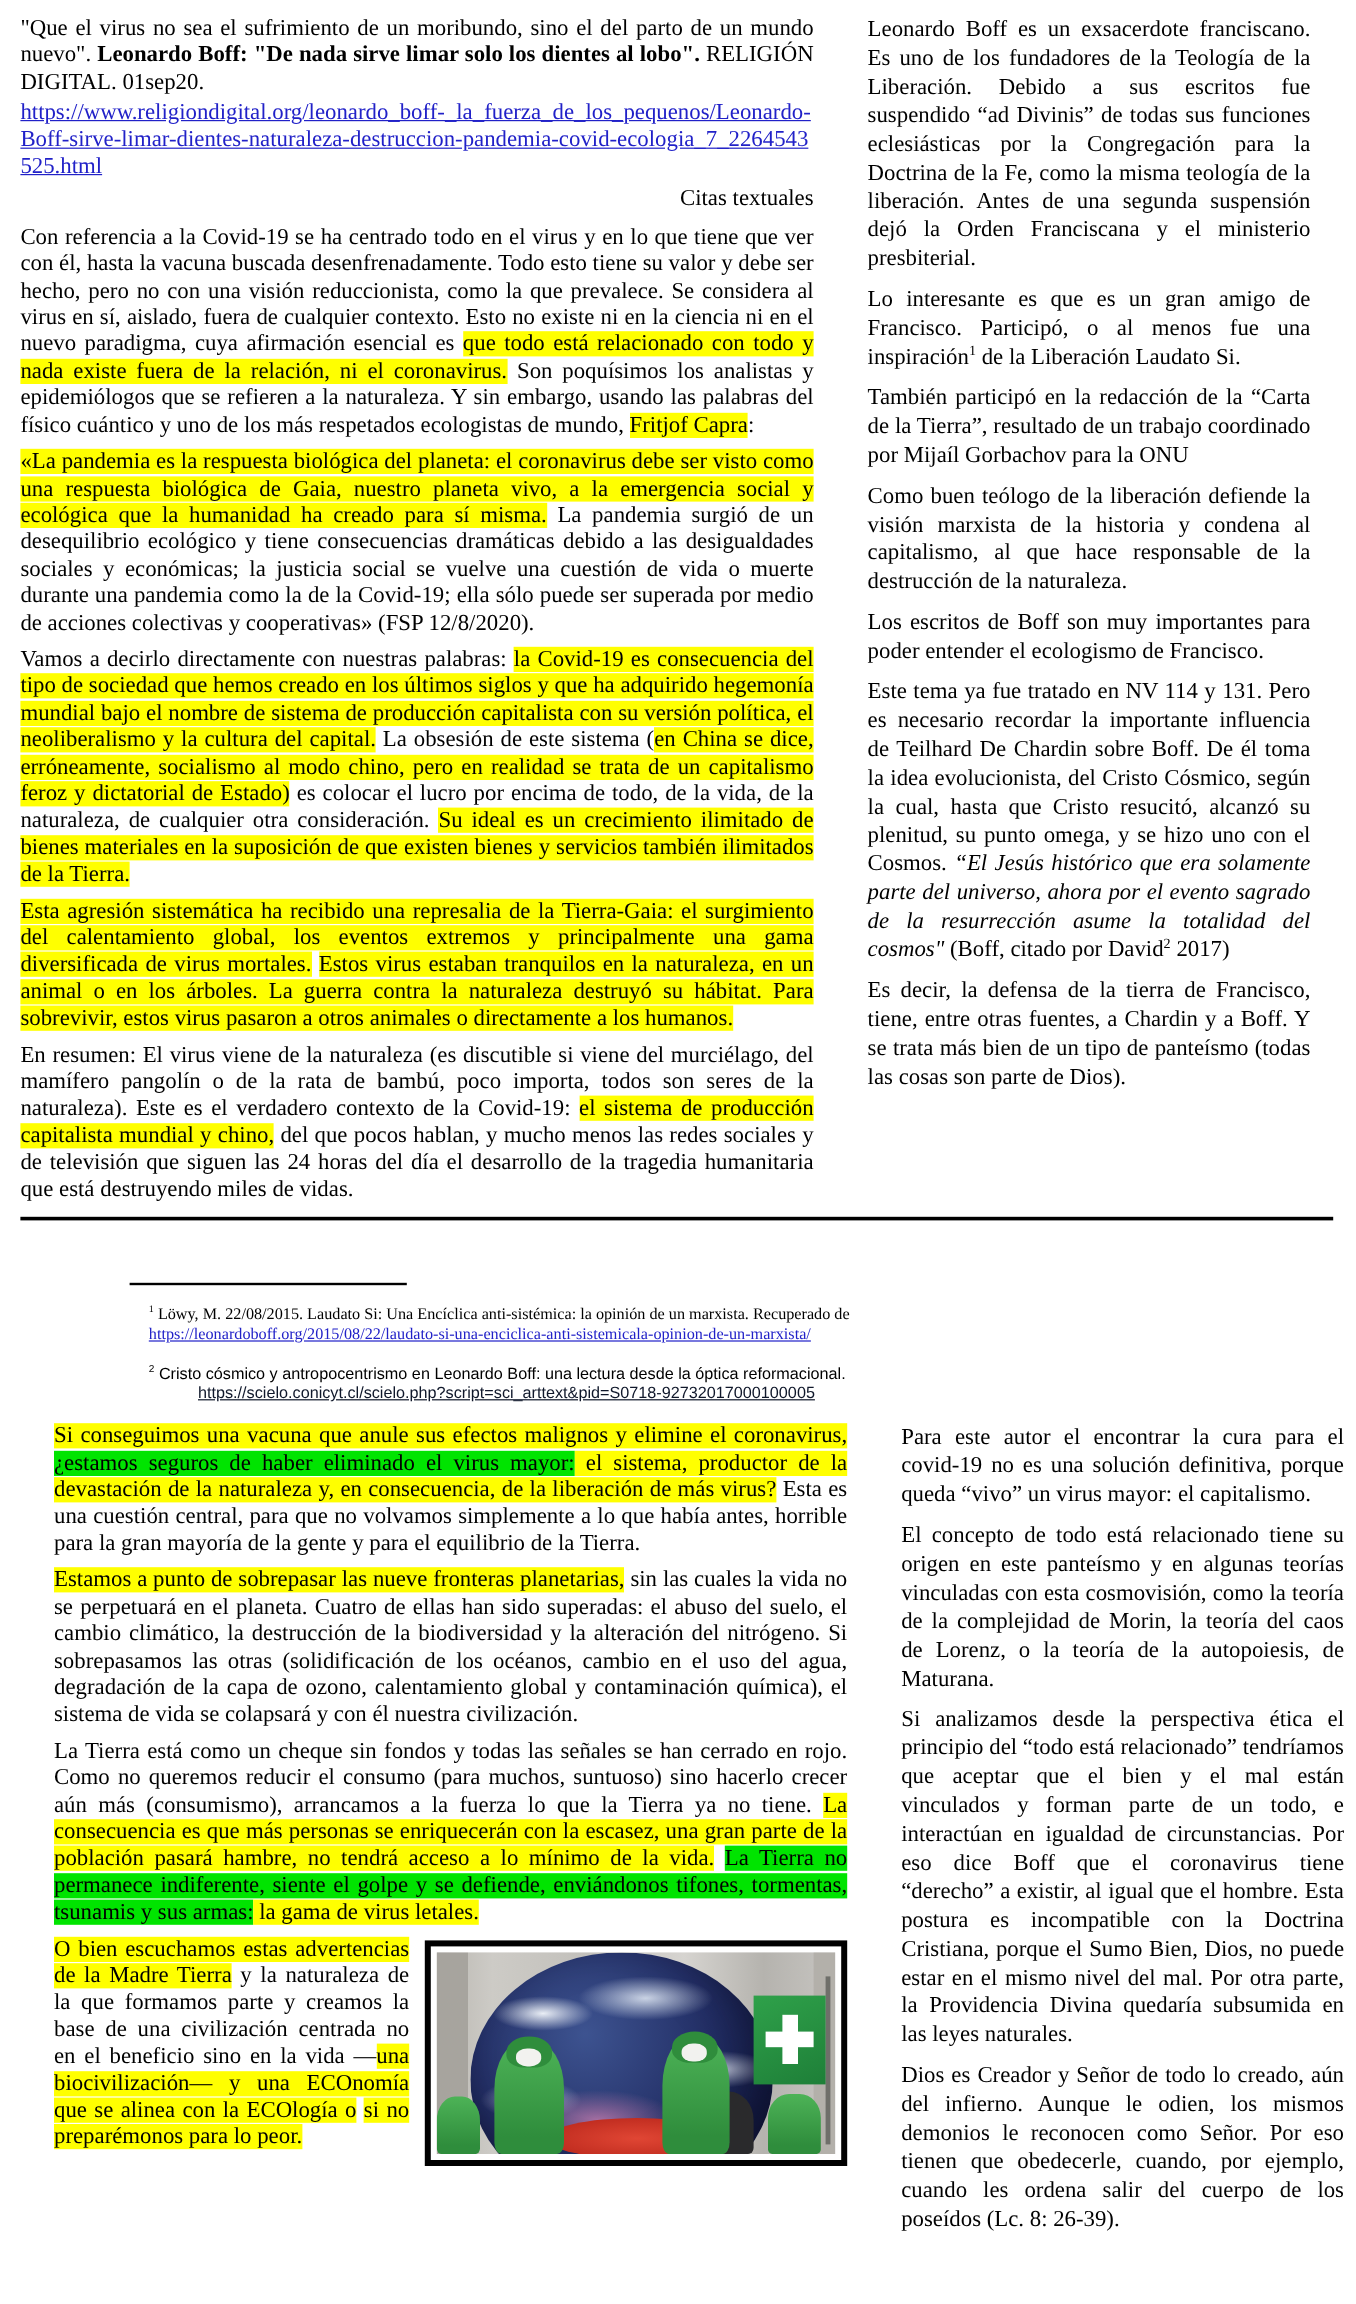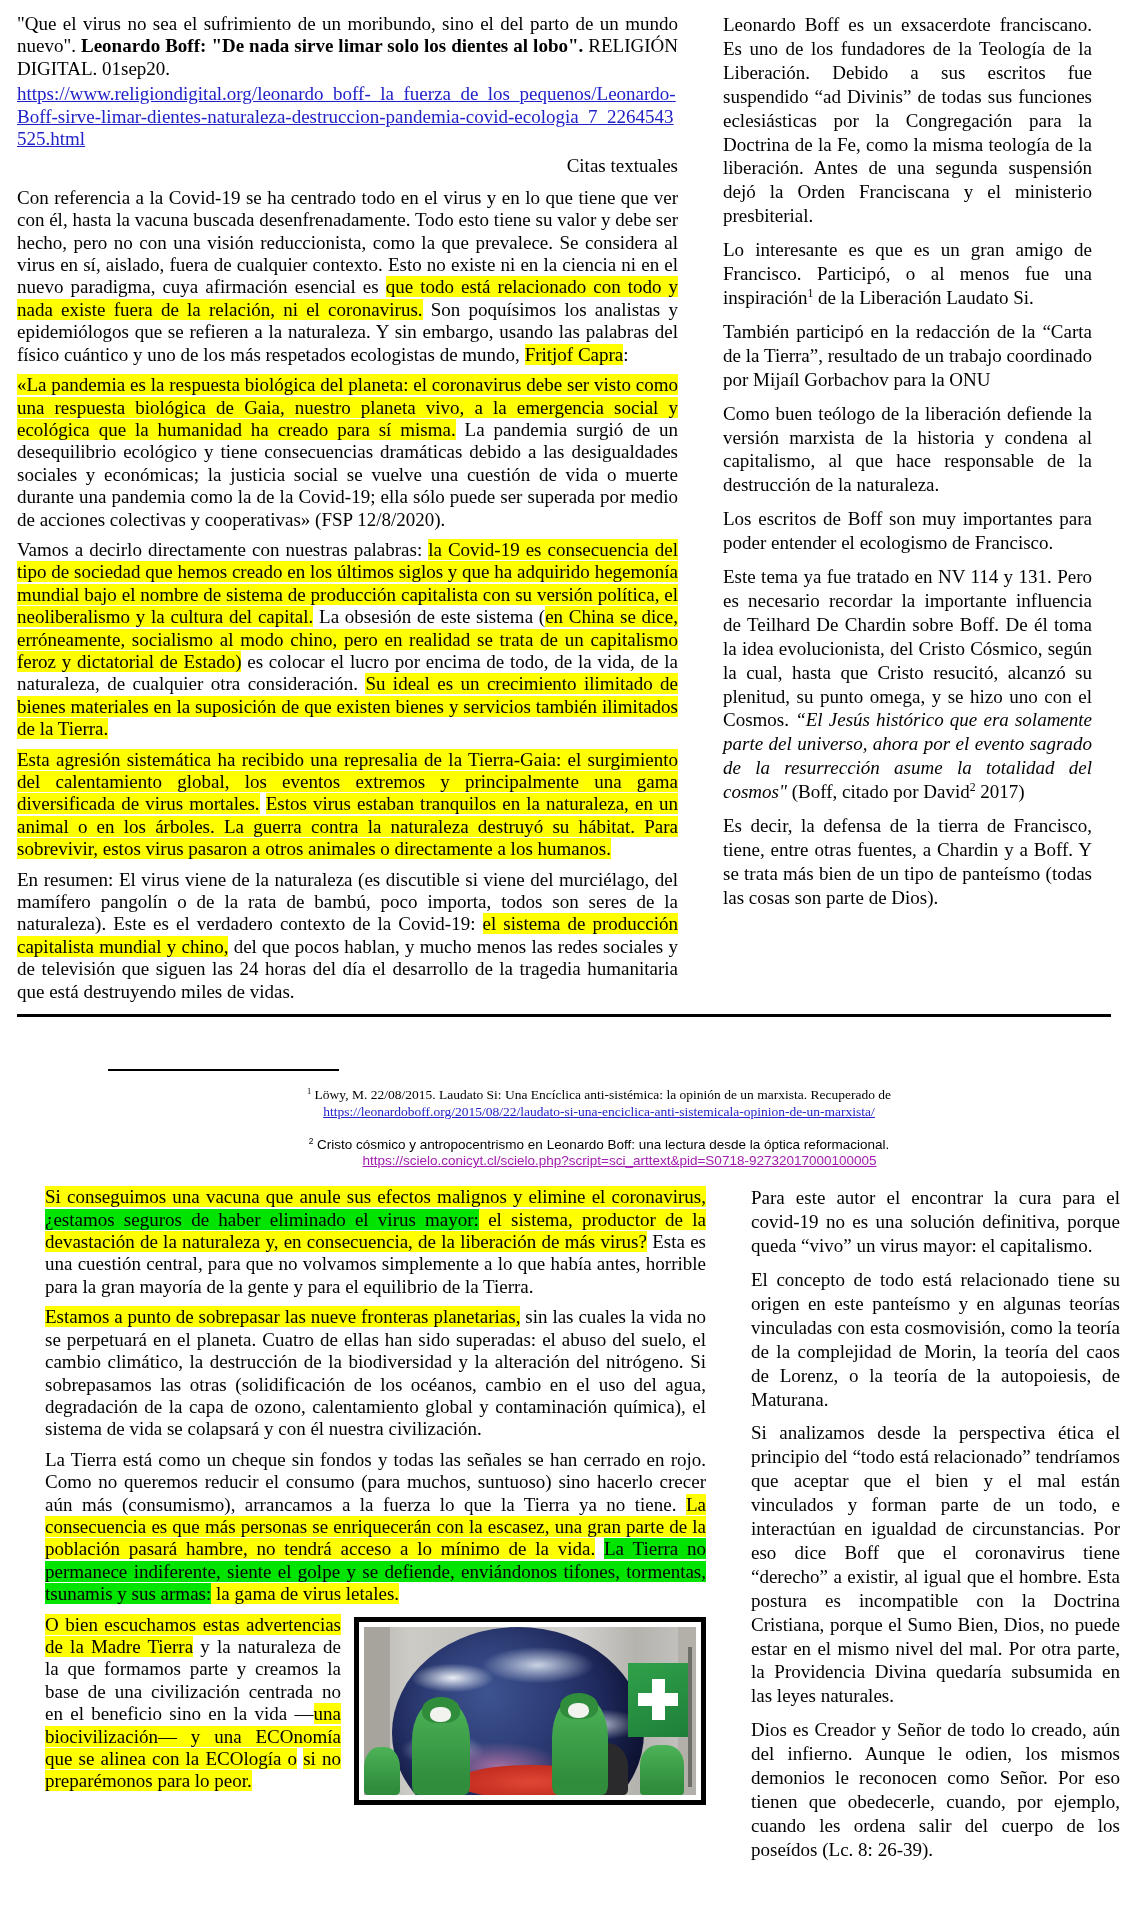--- a/index.html
+++ b/index.html
@@ -16,24 +16,24 @@
   .p-citas{text-align:right;margin-bottom:9px;}
   .r-b{font-weight:bold;}
   .r-i{font-style:italic;}
   .r-y{background:var(--hl-y,#ffff00);}
   .r-g{background:var(--hl-g,#00e400);}
   a.r-lnk{color:var(--link,#2121c8);text-decoration:underline;cursor:pointer;}
   sup{font-size:0.62em;vertical-align:super;line-height:0;}
   .mid-rule{border:0;border-top:3px solid #000;margin:3px 19px 0 17px;}
   .footnotes{margin:52px 40px 14px 108px;}
   .fn-rule{width:231px;border-top:2px solid #000;margin:0 0 7px 0;}
-  .para.fn{font-size:13.5px;line-height:16.8px;margin:16px;text-align:center;}
+  .para.fn{font-size:13.5px;line-height:16.8px;margin:16px;text-align:left;}
   .para.fn-sans{font-family:"Liberation Sans",sans-serif;}
   .fn a.r-lnk{display:inline-block;}
-  .fn-sans a.r-lnk{color:#a21caf;padding-left:41px;}
+  .fn-sans a.r-lnk{color:#0f172a;padding-left:41px;}
   .bottom{margin-top:4px;padding-left:28px;}
   .clearfix::after{content:"";display:block;clear:both;}
   
   .photo{float:right;width:332px;height:168px;border:5px solid #000;background:#fff;
          padding:5px;margin:3px 0 4px 13px;position:relative;}
   .ph-inner{position:relative;width:100%;height:100%;overflow:hidden;
             background:linear-gradient(90deg,#b9b6b0 0%,#cdcbc6 14%,#c2c0bb 38%,#d6d4d0 62%,#b5b3ae 82%,#c7c5c1 100%);}
   .ph-bldg{position:absolute;background:#a7a49e;}
   .ph-globe{position:absolute;left:28px;top:0px;width:252px;height:212px;border-radius:50%;
     background:
@@ -71,21 +71,21 @@
         <p class="para"><span>Con referencia a la Covid-19 se ha centrado todo en el virus y en lo que tiene que ver con él, hasta la vacuna buscada desenfrenadamente. Todo esto tiene su valor y debe ser hecho, pero no con una visión reduccionista, como la que prevalece. Se considera al virus en sí, aislado, fuera de cualquier contexto. Esto no existe ni en la ciencia ni en el nuevo paradigma, cuya afirmación esencial es </span><span class="r-y">que todo está relacionado con todo y nada existe fuera de la relación, ni el coronavirus.</span><span> Son poquísimos los analistas y epidemiólogos que se refieren a la naturaleza. Y sin embargo, usando las palabras del físico cuántico y uno de los más respetados ecologistas de mundo, </span><span class="r-y">Fritjof Capra</span><span>:</span></p>
         <p class="para"><span class="r-y">«La pandemia es la respuesta biológica del planeta: el coronavirus debe ser visto como una respuesta biológica de Gaia, nuestro planeta vivo, a la emergencia social y ecológica que la humanidad ha creado para sí misma.</span><span> La pandemia surgió de un desequilibrio ecológico y tiene consecuencias dramáticas debido a las desigualdades sociales y económicas; la justicia social se vuelve una cuestión de vida o muerte durante una pandemia como la de la Covid-19; ella sólo puede ser superada por medio de acciones colectivas y cooperativas» (FSP 12/8/2020).</span></p>
         <p class="para"><span>Vamos a decirlo directamente con nuestras palabras: </span><span class="r-y">la Covid-19 es consecuencia del tipo de sociedad que hemos creado en los últimos siglos y que ha adquirido hegemonía mundial bajo el nombre de sistema de producción capitalista con su versión política, el neoliberalismo y la cultura del capital.</span><span> La obsesión de este sistema (</span><span class="r-y">en China se dice, erróneamente, socialismo al modo chino, pero en realidad se trata de un capitalismo feroz y dictatorial de Estado)</span><span> es colocar el lucro por encima de todo, de la vida, de la naturaleza, de cualquier otra consideración. </span><span class="r-y">Su ideal es un crecimiento ilimitado de bienes materiales en la suposición de que existen bienes y servicios también ilimitados de la Tierra.</span></p>
         <p class="para"><span class="r-y">Esta agresión sistemática ha recibido una represalia de la Tierra-Gaia: el surgimiento del calentamiento global, los eventos extremos y principalmente una gama diversificada de virus mortales.</span><span> </span><span class="r-y">Estos virus estaban tranquilos en la naturaleza, en un animal o en los árboles. La guerra contra la naturaleza destruyó su hábitat. Para sobrevivir, estos virus pasaron a otros animales o directamente a los humanos.</span></p>
         <p class="para"><span>En resumen: El virus viene de la naturaleza (es discutible si viene del murciélago, del mamífero pangolín o de la rata de bambú, poco importa, todos son seres de la naturaleza). Este es el verdadero contexto de la Covid-19: </span><span class="r-y">el sistema de producción capitalista mundial y chino,</span><span> del que pocos hablan, y mucho menos las redes sociales y de televisión que siguen las 24 horas del día el desarrollo de la tragedia humanitaria que está destruyendo miles de vidas.</span></p>
       </div>
     <div class="cr">
         <p class="para"><span>Leonardo Boff es un exsacerdote franciscano. Es uno de los fundadores de la Teología de la Liberación. Debido a sus escritos fue suspendido “ad Divinis” de todas sus funciones eclesiásticas por la Congregación para la Doctrina de la Fe, como la misma teología de la liberación. Antes de una segunda suspensión dejó la Orden Franciscana y el ministerio presbiterial.</span></p>
         <p class="para"><span>Lo interesante es que es un gran amigo de Francisco. Participó, o al menos fue una inspiración</span><sup>1</sup><span> de la Liberación Laudato Si.</span></p>
         <p class="para"><span>También participó en la redacción de la “Carta de la Tierra”, resultado de un trabajo coordinado por Mijaíl Gorbachov para la ONU</span></p>
-        <p class="para"><span>Como buen teólogo de la liberación defiende la versión marxista de la historia y condena al capitalismo, al que hace responsable de la destrucción de la naturaleza.</span></p>
+        <p class="para"><span>Como buen teólogo de la liberación defiende la visión marxista de la historia y condena al capitalismo, al que hace responsable de la destrucción de la naturaleza.</span></p>
         <p class="para"><span>Los escritos de Boff son muy importantes para poder entender el ecologismo de Francisco.</span></p>
         <p class="para"><span>Este tema ya fue tratado en NV 114 y 131. Pero es necesario recordar la importante influencia de Teilhard De Chardin sobre Boff. De él toma la idea evolucionista, del Cristo Cósmico, según la cual, hasta que Cristo resucitó, alcanzó su plenitud, su punto omega, y se hizo uno con el Cosmos. </span><span class="r-i">“El Jesús histórico que era solamente parte del universo, ahora por el evento sagrado de la resurrección asume la totalidad del cosmos"</span><span> (Boff, citado por David</span><sup>2</sup><span> 2017)</span></p>
         <p class="para"><span>Es decir, la defensa de la tierra de Francisco, tiene, entre otras fuentes, a Chardin y a Boff. Y se trata más bien de un tipo de panteísmo (todas las cosas son parte de Dios).</span></p>
       </div>
   </div>
 
   <hr class="mid-rule">
 
   <div class="footnotes">
     <div class="fn-rule"></div>

